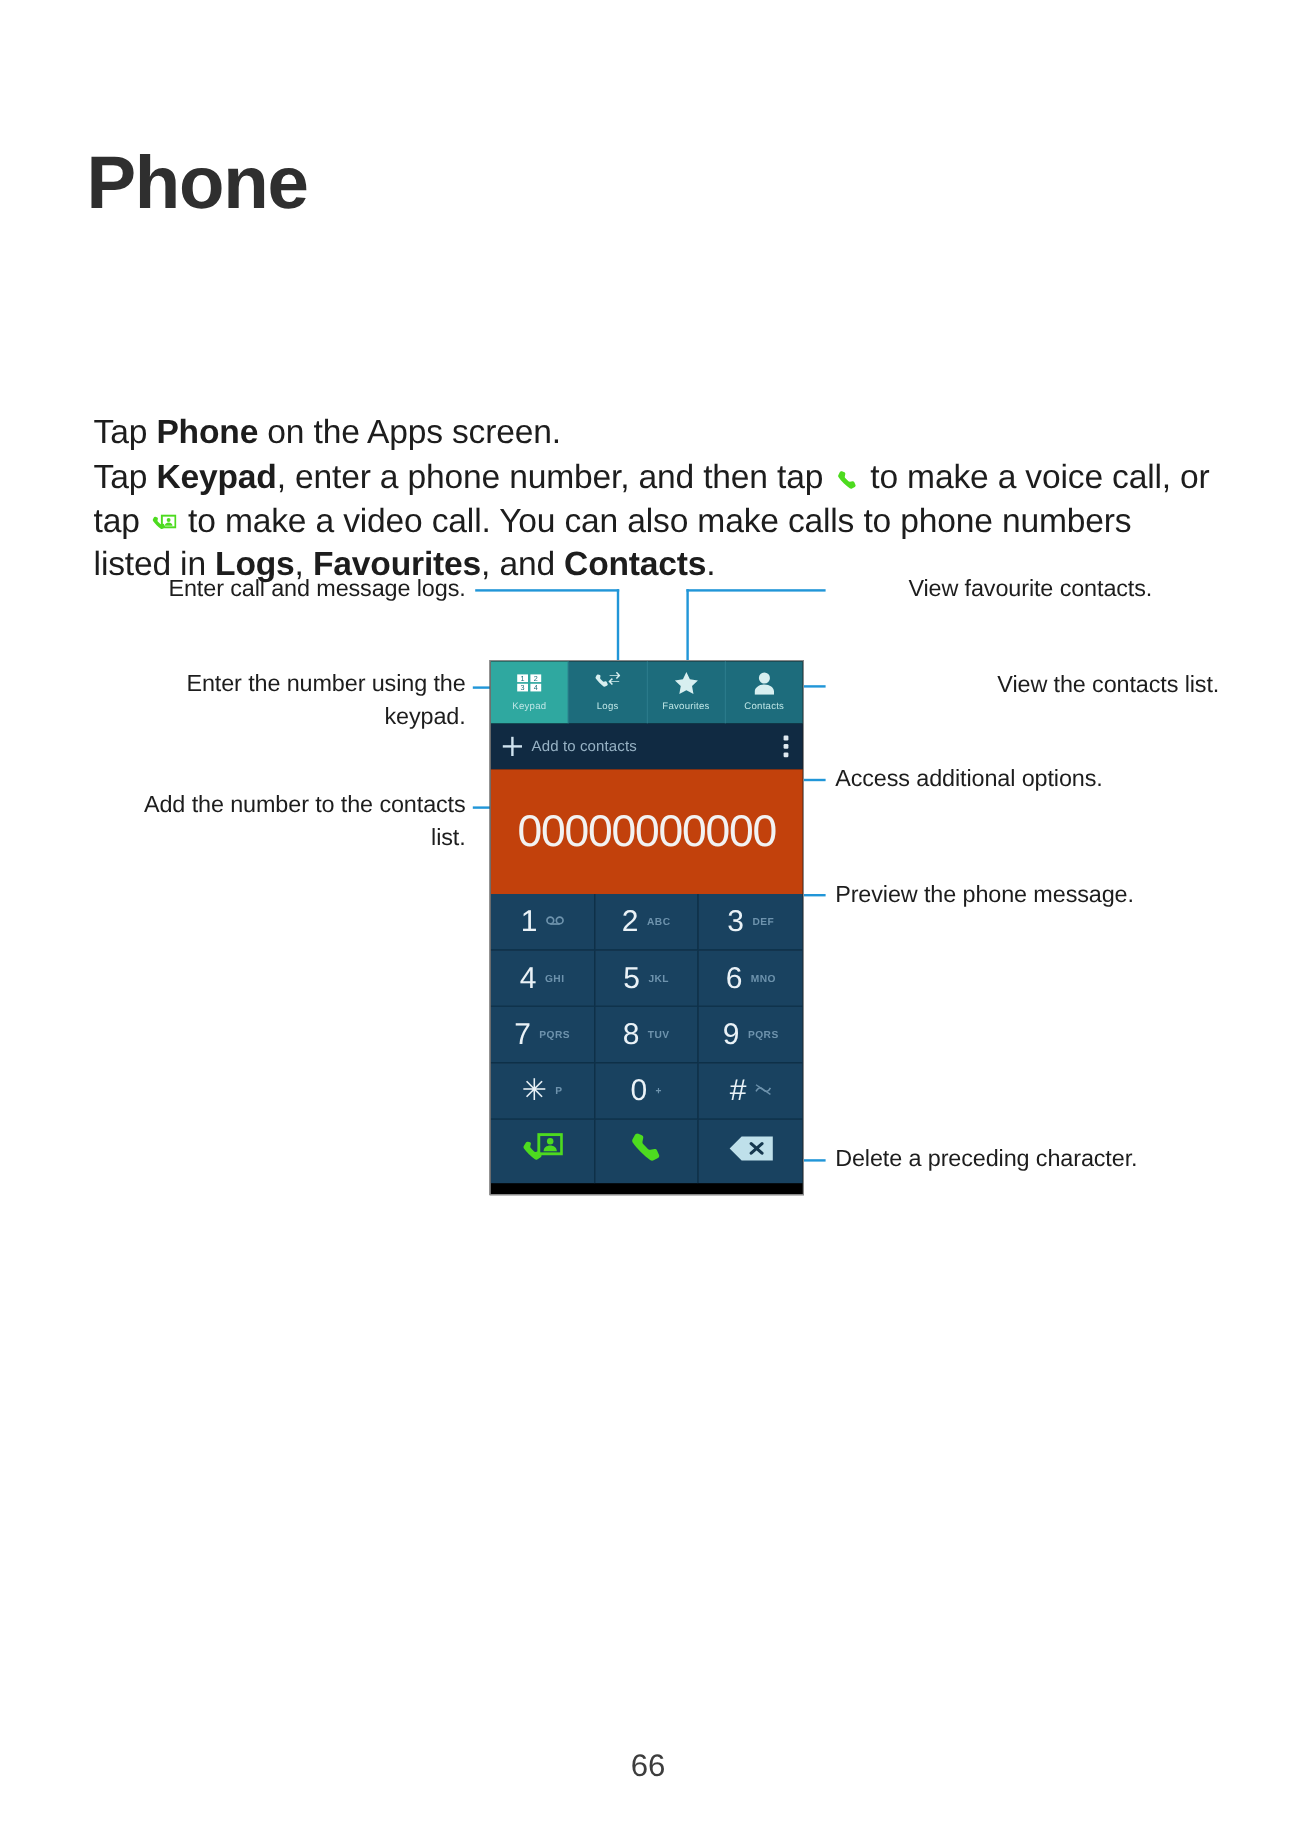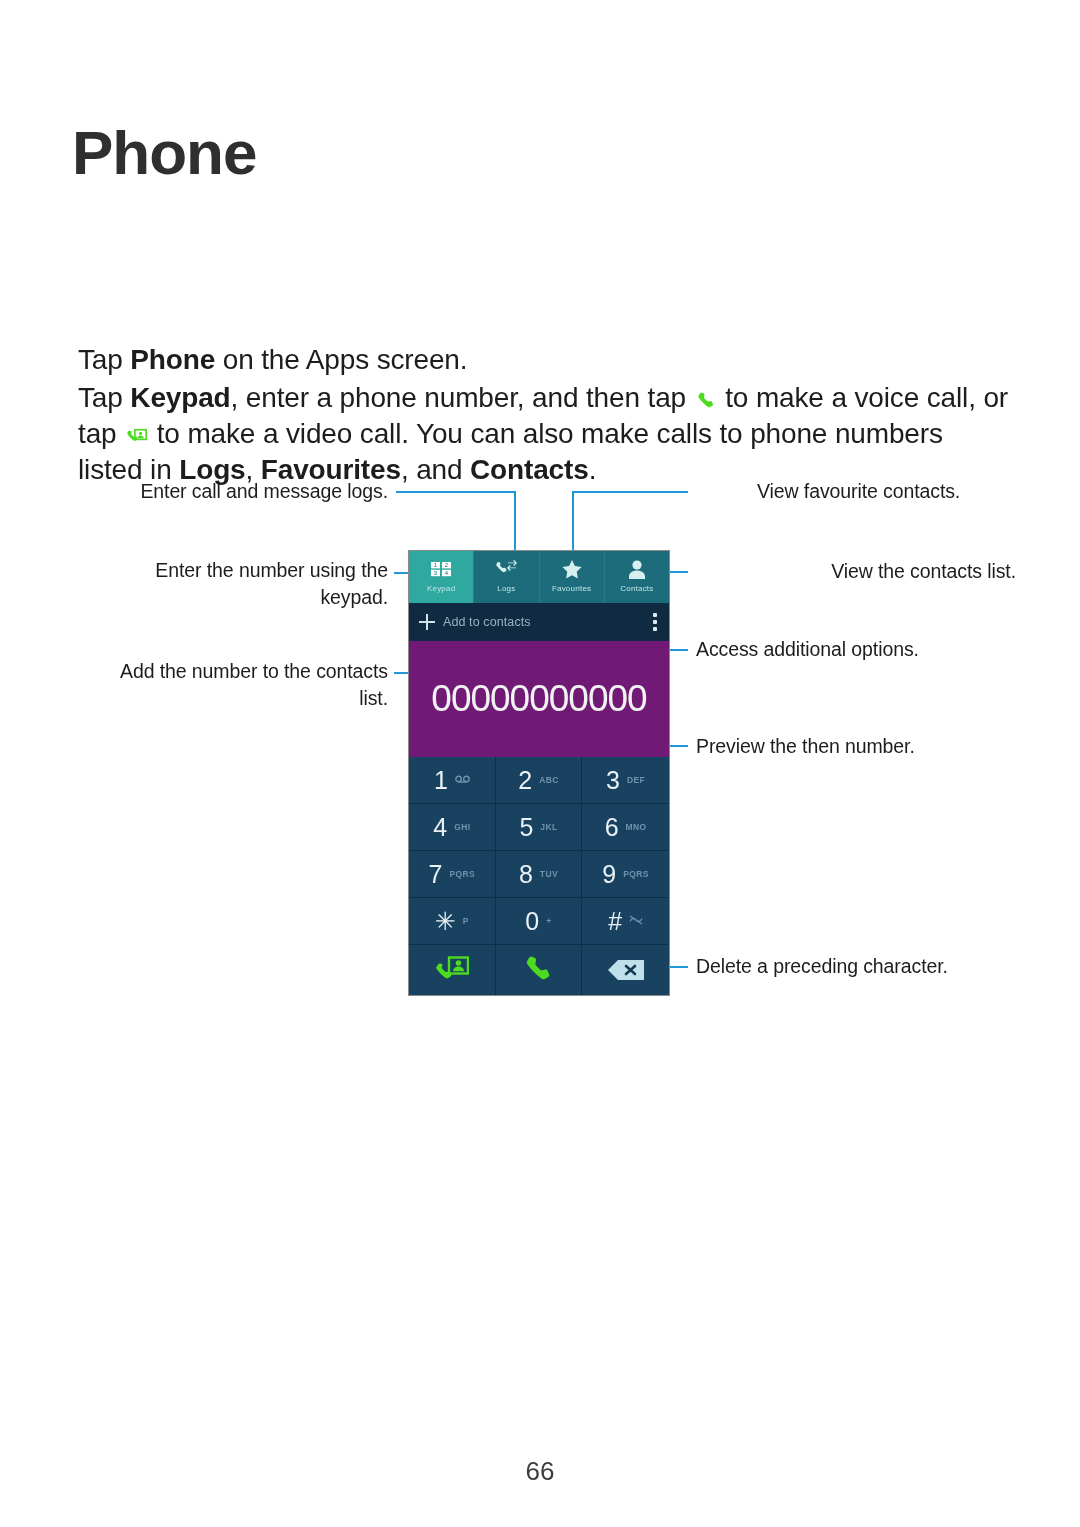--- a/index.html
+++ b/index.html
@@ -86,21 +86,21 @@
   .plus-ico::before { left: 0; top: 7px; width: 16px; height: 2px; }
   .plus-ico::after  { top: 0; left: 7px; height: 16px; width: 2px; }
   .addbar-label { font-size: 12.5px; color: #97b2c4; letter-spacing: 0.1px; }
   .kebab {
     position: absolute; right: 12px; top: 50%; transform: translateY(-50%);
     display: flex; flex-direction: column; gap: 3px;
   }
   .kebab i { display: block; width: 4px; height: 4px; background: #dfe9f0; border-radius: 1px; }
 
   .numbar {
-    height: 116px; background: #701a75;
+    height: 104px; background: #c2410c;
     display: flex; align-items: center; justify-content: center;
   }
   .number {
     font-size: 37px; color: #f2f2f2; letter-spacing: -1px;
     font-family: "Liberation Sans", sans-serif; font-weight: 300;
   }
 
   .keypad { display: grid; grid-template-columns: repeat(3, 1fr); }
   .key {
     height: 47px; background: #194260;
@@ -163,21 +163,21 @@
   <div class="lead h" style="left:572px; top:491px; width:116px;"></div>
   <div class="lead v" style="left:572px; top:491px; height:62px;"></div>
 
   <div class="anno" style="left:696px; top:558px; width:320px;text-align:right;">View the contacts list.</div>
   <div class="lead h" style="left:644px; top:571px; width:44px;"></div>
 
   <div class="anno" style="left:696px; top:636px; width:320px;">Access additional options.</div>
   <div class="lead v" style="left:648px; top:628px; height:22px;"></div>
   <div class="lead h" style="left:648px; top:649px; width:40px;"></div>
 
-  <div class="anno" style="left:696px; top:733px; width:320px;">Preview the then number.</div>
+  <div class="anno" style="left:696px; top:733px; width:320px;">Preview the phone message.</div>
   <div class="lead v" style="left:536px; top:712px; height:34px;"></div>
   <div class="lead h" style="left:536px; top:745px; width:152px;"></div>
 
   <div class="anno" style="left:696px; top:953px; width:330px;">Delete a preceding character.</div>
   <div class="lead h" style="left:648px; top:966px; width:40px;"></div>
 
   <div class="shot">
 
     <div class="tabbar">
 

